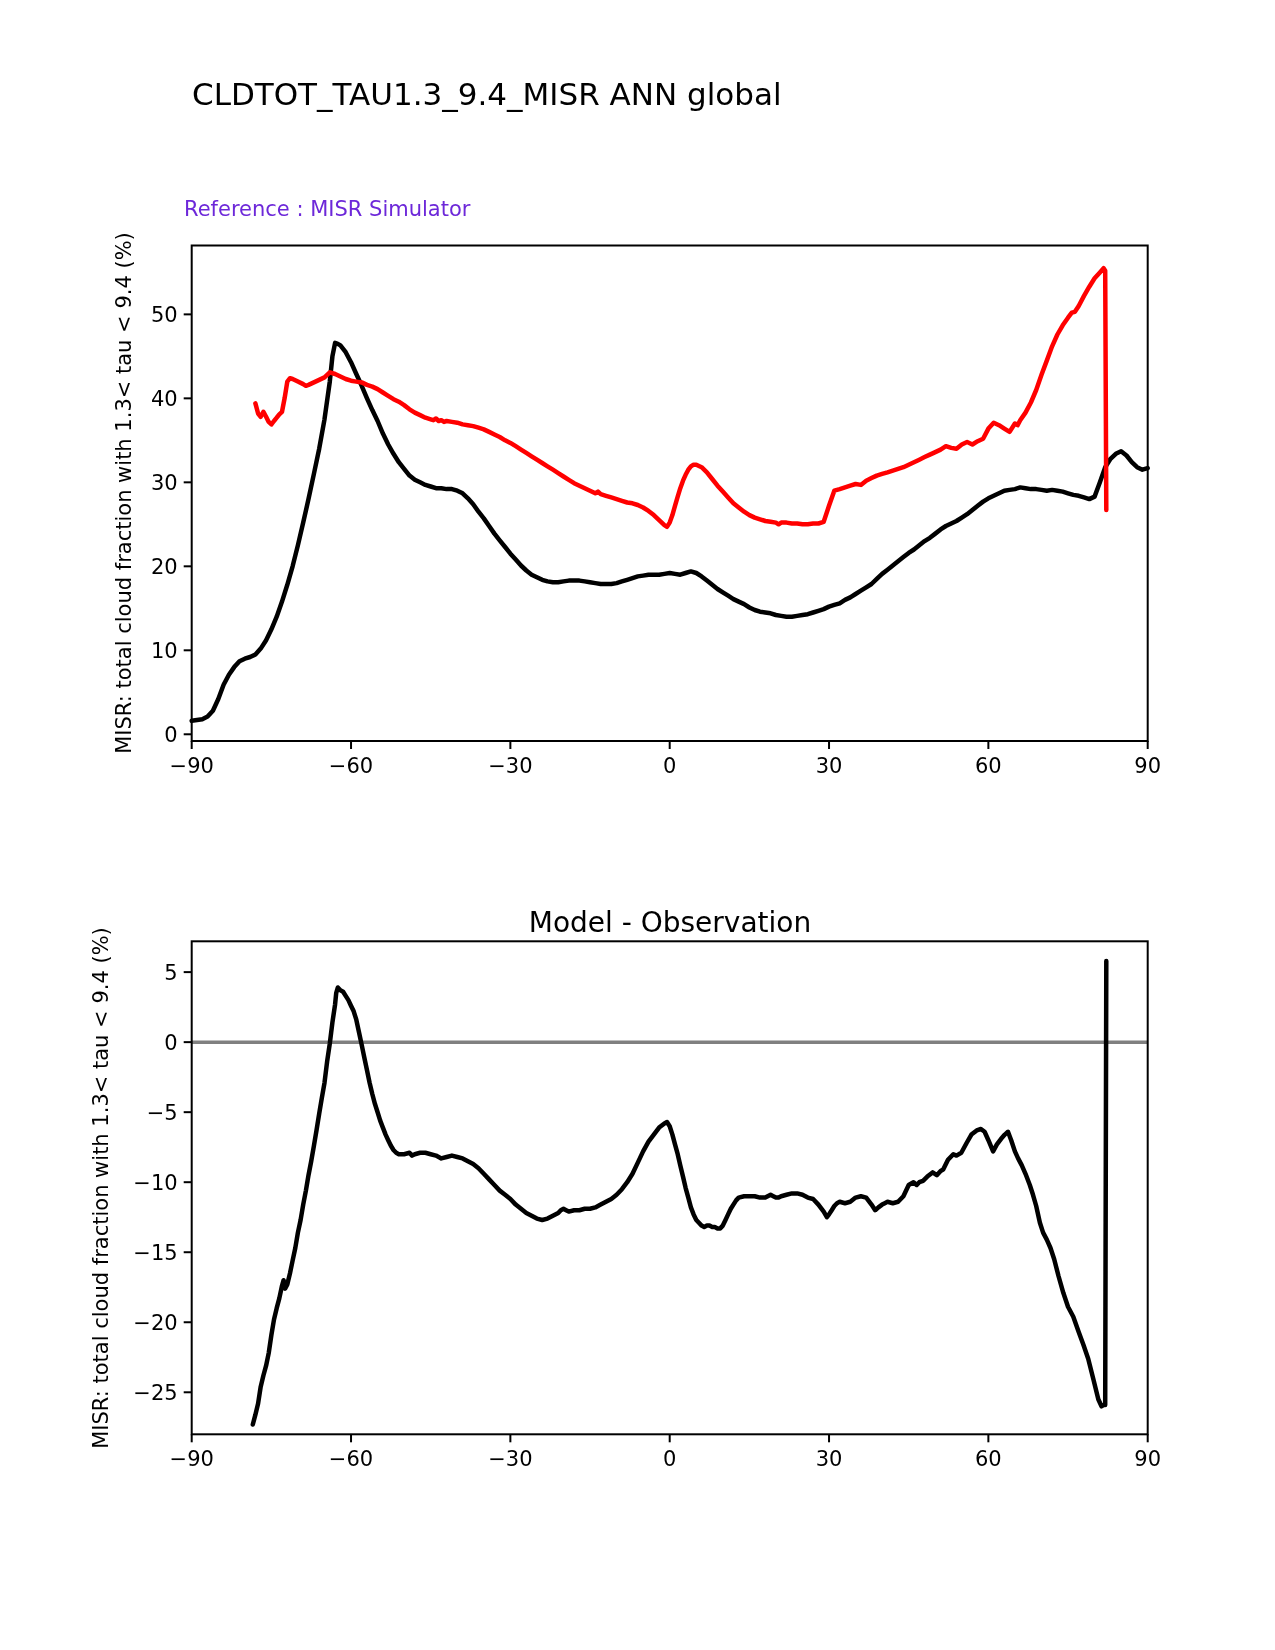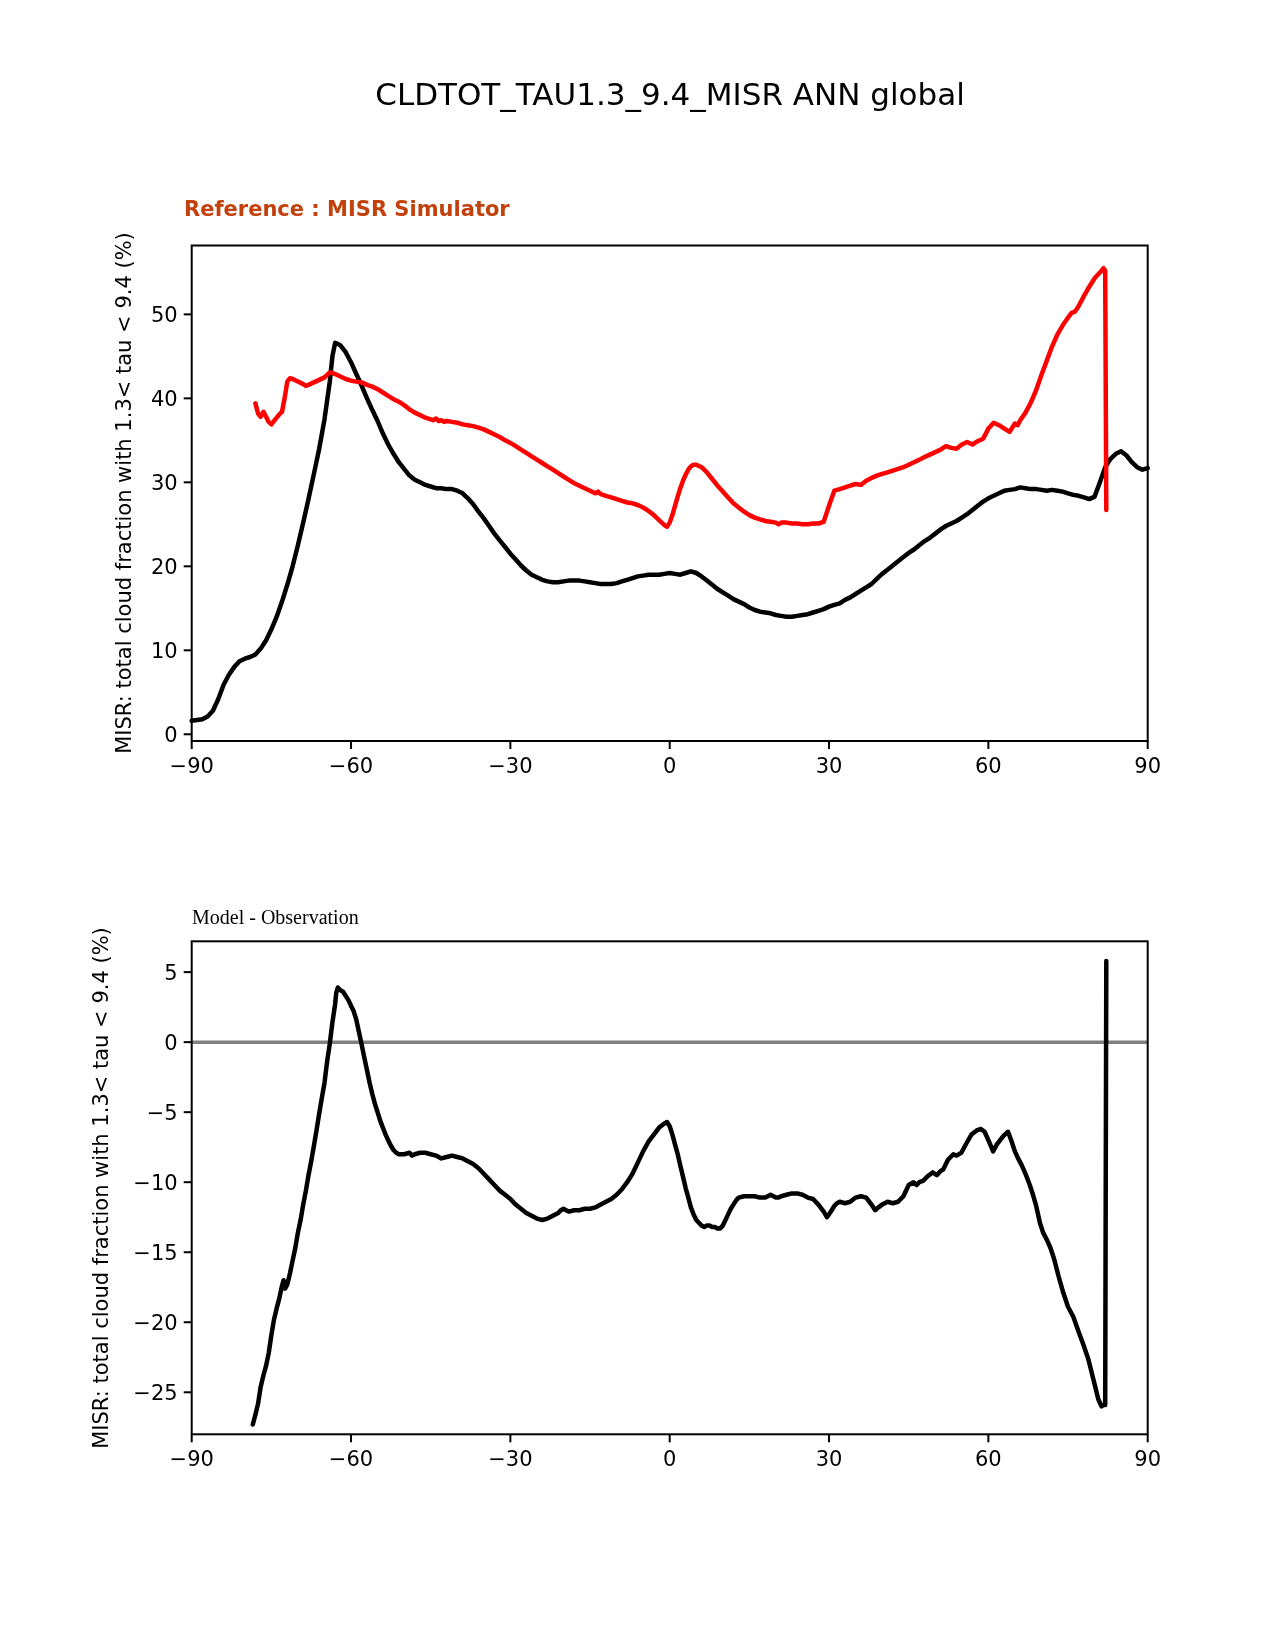--- a/index.html
+++ b/index.html
@@ -1,34 +1,34 @@
 <!DOCTYPE html>
 <html><head>
 <meta charset="utf-8">
 <style>
   html,body{margin:0;padding:0;background:#fff;}
   #canvas{position:relative;width:1275px;height:1650px;background:#ffffff;overflow:hidden;
           font-family:"DejaVu Sans","Liberation Sans",sans-serif;}
-  .title{position:absolute;left:192px;width:956px;top:76px;text-align:center;
+  .title{position:absolute;left:192px;width:956px;top:76px;text-align:left;
          font-size:31px;color:#000;}
   .subtitle{position:absolute;left:184px;top:166px;font-size:21px;color:#000;}
   .refline{position:absolute;left:184px;top:197px;font-size:21px;}
-  .paneltitle{position:absolute;left:192px;width:956px;top:906px;
-         font-size:20px;color:#000;font-family:Liberation Serif, serif;}
+  .paneltitle{position:absolute;left:192px;width:956px;top:906px;text-align:center;
+         font-size:28px;color:#000;}
   svg{position:absolute;left:0;top:0;}
   svg text{font-family:"DejaVu Sans","Liberation Sans",sans-serif;fill:#000;}
   .ylab{font-size:21px;}
 </style>
 </head>
 <body>
 
 <div id="canvas">
 
   <div class="title">CLDTOT_TAU1.3_9.4_MISR ANN global</div>
-  <div class="refline" style="color: #c2410c; font-weight: bold;">Reference : MISR Simulator</div>
+  <div class="refline" style="color: #6d28d9;">Reference : MISR Simulator</div>
   <div class="paneltitle">Model - Observation</div>
 
   <svg id="fig" width="1275" height="1650" viewBox="0 0 1275 1650">
     <text class="ylab" transform="translate(131,493) rotate(-90)" text-anchor="middle">MISR: total cloud fraction with 1.3&lt; tau &lt; 9.4 (%)</text>
     <text class="ylab" transform="translate(108,1188) rotate(-90)" text-anchor="middle">MISR: total cloud fraction with 1.3&lt; tau &lt; 9.4 (%)</text>
     <g id="panel0">
         <polyline points="191.7,720.8 197.0,720.0 202.3,719.2 207.6,716.6 212.9,710.8 218.3,699.0 223.6,684.7 228.9,674.7 234.2,667.1 239.5,661.2 244.8,658.7 250.1,657.0 255.4,654.5 260.7,648.6 266.1,640.2 271.4,629.3 276.7,616.7 282.0,601.6 287.3,584.8 292.6,566.3 297.9,545.3 303.2,522.6 308.5,499.1 313.9,473.9 319.2,448.7 324.5,419.3 329.8,381.6 332.4,356.4 335.1,342.9 337.8,343.8 340.4,345.4 345.7,352.2 351.0,362.2 356.3,374.0 361.7,385.8 367.0,398.3 372.3,410.1 377.6,421.0 382.9,433.6 388.2,444.5 393.5,453.8 398.8,462.2 404.1,468.9 409.5,475.6 414.8,479.8 420.1,482.3 425.4,484.9 430.7,486.5 436.0,488.2 441.3,488.2 446.6,489.1 451.9,489.1 457.3,490.7 462.6,493.3 467.9,498.3 473.2,504.2 478.5,511.7 483.8,518.4 489.1,526.0 494.4,533.6 499.7,540.3 505.1,547.0 510.4,553.7 515.7,559.6 521.0,565.5 526.3,570.5 531.6,574.7 536.9,577.2 542.2,579.8 547.5,581.4 552.9,582.3 558.2,582.3 563.5,581.4 568.8,580.6 574.1,580.6 579.4,580.6 584.7,581.4 590.0,582.3 595.3,583.1 600.7,584.0 606.0,584.0 611.3,584.0 616.6,583.1 621.9,581.4 627.2,579.8 632.5,578.1 637.8,576.4 643.1,575.6 648.5,574.7 653.8,574.7 659.1,574.7 664.4,573.9 669.7,573.0 675.0,573.9 680.3,574.7 685.6,573.0 690.9,571.4 696.3,573.0 701.6,576.4 706.9,580.6 712.2,584.8 717.5,589.0 722.8,592.4 728.1,595.7 733.4,599.1 738.7,601.6 744.1,604.1 749.4,607.5 754.7,610.0 760.0,611.7 765.3,612.5 770.6,613.3 775.9,615.0 781.2,615.9 786.5,616.7 791.9,616.7 797.2,615.9 802.5,615.0 807.8,614.2 813.1,612.5 818.4,610.8 823.7,609.1 829.0,606.6 834.3,604.9 839.7,603.3 845.0,599.9 850.3,597.4 855.6,594.0 860.9,590.7 866.2,587.3 871.5,584.0 876.8,578.9 882.1,573.9 887.5,569.7 892.8,565.5 898.1,561.3 903.4,557.1 908.7,552.9 914.0,549.5 919.3,545.3 924.6,541.1 929.9,537.8 935.3,533.6 940.6,529.4 945.9,526.0 951.2,523.5 956.5,521.0 961.8,517.6 967.1,514.2 972.4,510.0 977.7,505.8 983.1,501.6 988.4,498.3 993.7,495.8 999.0,493.3 1004.3,490.7 1009.6,489.9 1014.9,489.1 1020.2,487.4 1025.5,488.2 1030.9,489.1 1036.2,489.1 1041.5,489.9 1046.8,490.7 1052.1,489.9 1057.4,490.7 1062.7,491.6 1068.0,493.3 1073.3,494.9 1078.7,495.8 1084.0,497.4 1089.3,499.1 1094.6,496.6 1099.9,482.3 1105.2,467.2 1110.5,458.8 1115.8,453.8 1121.1,451.3 1126.5,455.5 1131.8,462.2 1137.1,467.2 1142.4,469.7 1147.7,468.1" fill="none" stroke="#000000" stroke-width="4.5" stroke-linejoin="round" stroke-linecap="round"></polyline>
         <polyline points="255.4,403.4 258.1,413.5 260.7,416.8 263.4,411.8 266.1,416.8 268.7,421.9 271.4,424.4 274.0,421.0 276.7,417.7 279.3,414.3 282.0,411.8 284.6,398.3 287.3,381.6 290.0,378.2 292.6,379.0 297.9,381.6 303.2,384.1 305.9,385.8 308.5,384.9 313.9,382.4 319.2,379.9 324.5,377.4 329.8,372.3 335.1,374.0 340.4,376.5 345.7,379.0 351.0,380.7 356.3,381.6 361.7,382.4 367.0,384.9 372.3,386.6 377.6,389.1 382.9,392.5 388.2,395.8 393.5,399.2 398.8,401.7 404.1,405.1 409.5,409.3 414.8,412.6 420.1,415.1 425.4,417.7 430.7,419.3 433.4,420.2 436.0,418.5 438.7,421.0 441.3,420.2 444.0,421.9 446.6,421.0 451.9,421.9 457.3,422.7 462.6,424.4 467.9,425.2 473.2,426.1 478.5,427.7 483.8,429.4 489.1,431.9 494.4,434.5 499.7,437.0 505.1,440.3 510.4,442.9 515.7,446.2 521.0,449.6 526.3,452.9 531.6,456.3 536.9,459.7 542.2,463.0 547.5,466.4 552.9,469.7 558.2,473.1 563.5,476.5 568.8,479.8 574.1,483.2 579.4,485.7 584.7,488.2 590.0,490.7 595.3,493.3 598.0,491.6 600.7,494.1 606.0,495.8 611.3,497.4 616.6,499.1 621.9,500.8 627.2,502.5 632.5,503.3 637.8,505.0 643.1,507.5 648.5,510.9 653.8,515.1 659.1,520.1 664.4,525.2 667.0,526.8 669.7,522.6 672.4,515.1 675.0,505.8 677.7,496.6 680.3,488.2 683.0,480.7 685.6,474.8 688.3,469.7 690.9,466.4 693.6,464.7 696.3,464.7 701.6,467.2 706.9,472.3 712.2,479.0 717.5,485.7 722.8,491.6 728.1,497.4 733.4,503.3 738.7,507.5 744.1,511.7 749.4,515.1 754.7,517.6 760.0,519.3 765.3,521.0 770.6,521.8 775.9,522.6 778.6,524.3 781.2,522.6 786.5,522.6 791.9,523.5 797.2,523.5 802.5,524.3 807.8,524.3 813.1,523.5 818.4,523.5 823.7,521.8 829.0,505.8 834.3,490.7 839.7,489.1 845.0,487.4 850.3,485.7 855.6,484.0 860.9,484.9 866.2,480.7 871.5,478.1 876.8,475.6 882.1,473.9 887.5,472.3 892.8,470.6 898.1,468.9 903.4,467.2 908.7,464.7 914.0,462.2 919.3,459.7 924.6,457.1 929.9,454.6 935.3,452.1 940.6,449.6 945.9,446.2 951.2,447.9 956.5,448.7 961.8,444.5 967.1,442.0 972.4,444.5 977.7,441.2 983.1,438.7 988.4,428.6 993.7,422.7 999.0,425.2 1004.3,428.6 1009.6,431.9 1014.9,423.5 1017.6,425.2 1020.2,420.2 1025.5,412.6 1030.9,402.5 1036.2,390.0 1041.5,374.8 1046.8,360.6 1052.1,346.3 1057.4,334.5 1062.7,325.3 1068.0,317.7 1071.8,312.7 1074.9,311.8 1078.7,306.0 1084.0,295.9 1089.3,286.7 1094.6,278.3 1099.9,272.4 1103.6,268.2 1105.2,270.7 1106.3,510.0" fill="none" stroke="#ff0000" stroke-width="4.5" stroke-linejoin="round" stroke-linecap="round"></polyline>
         <rect x="191.7" y="245.5" width="956" height="495.5" fill="none" stroke="#000" stroke-width="2"></rect>
         <line x1="191.7" x2="191.7" y1="741" y2="749" stroke="#000" stroke-width="2"></line>

